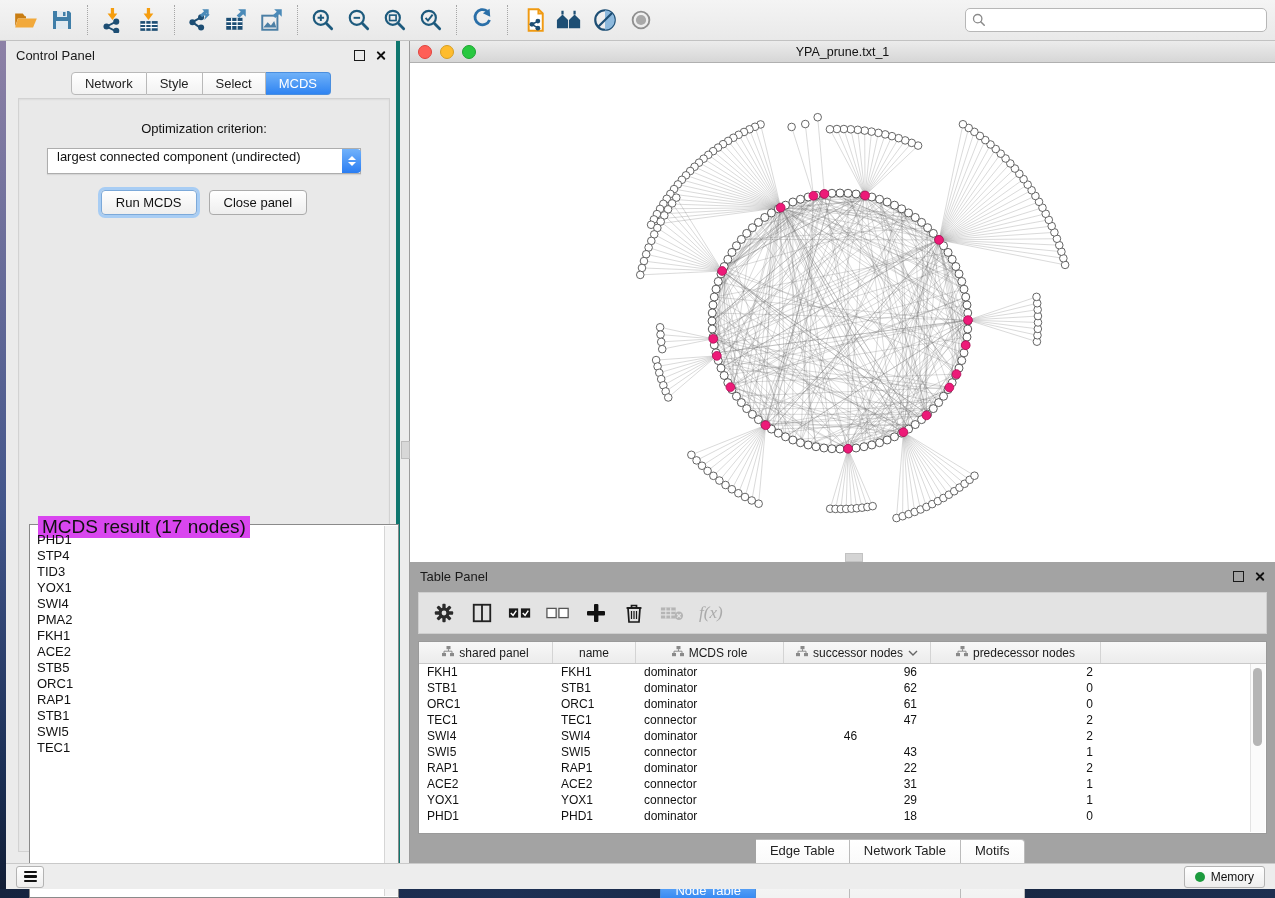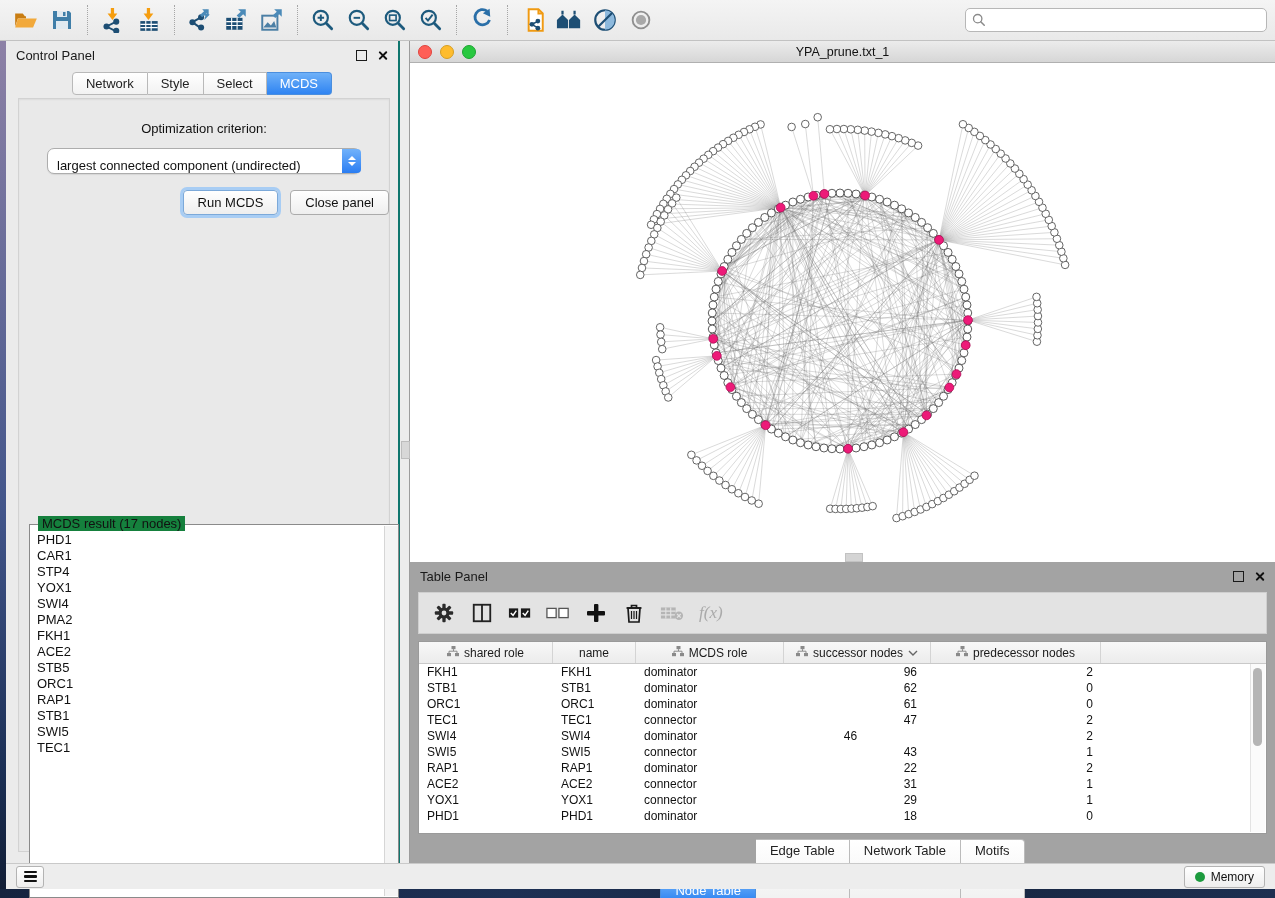--- a/index.html
+++ b/index.html
@@ -17,52 +17,52 @@
     display:flex;align-items:center;padding:0 8px;}
   .tbtn{width:30px;height:30px;border:none;background:transparent;padding:2px;margin:0 3px;
     display:flex;align-items:center;justify-content:center;cursor:pointer;}
   .tb-sep{border-left:1px dotted #a6a6a6;height:30px;margin:0 7px;}
   #search-wrap{margin-left:auto;position:relative;}
   #search-input{width:268px;height:22px;border:1px solid #b7b7b7;border-radius:5px;background:#fff;
     padding:0 6px 0 26px;font-size:13px;outline:none;color:#333;}
   #search-wrap svg{position:absolute;left:7px;top:5px;}
   
   #control-panel{position:absolute;left:6px;top:41px;width:394px;height:822px;background:#ebebeb;
-    box-sizing:border-box;border-right:2px solid #0f766e;}
+    box-sizing:border-box;border-right:4px solid #0f766e;}
   .panel-head{height:28px;display:flex;align-items:center;padding:0 10px;font-size:13px;color:#1a1a1a;}
   .panel-head .spacer{flex:1;}
   .mini-float{width:9px;height:9px;border:1.5px solid #1a1a1a;margin-right:10px;cursor:pointer;}
   .mini-close{position:relative;width:11px;height:11px;cursor:pointer;}
   .mini-close::before,.mini-close::after{content:"";position:absolute;left:5px;top:0;width:2.2px;height:11px;background:#111;border-radius:1px;}
   .mini-close::before{transform:rotate(45deg);} .mini-close::after{transform:rotate(-45deg);}
   #cp-tabs{display:flex;justify-content:center;margin-top:3px;}
   .cp-tab{font-size:13px;color:#222;background:linear-gradient(#fff,#f2f2f2);border:1px solid #b9b9b9;
     border-left:none;padding:3px 13px;cursor:pointer;}
   .cp-tab:first-child{border-left:1px solid #b9b9b9;border-radius:4px 0 0 4px;}
   .cp-tab:last-child{border-radius:0 4px 4px 0;}
   .cp-tab.active{background:linear-gradient(#6fb1f8,#2f84f2);color:#fff;border-color:#4a8ede;}
   #cp-body{position:absolute;left:12px;top:57px;width:370px;height:752px;background:#e9e9e9;
     border:1px solid #d2d2d2;box-shadow:inset 0 1px 2px rgba(0,0,0,.06);}
   #opt-label{text-align:center;font-size:13px;color:#111;margin-top:22px;}
   #criterion-select{position:relative;margin:12px auto 0;width:312px;height:24px;background:#fff;
-    border:1px solid #adadad;border-radius:7px;display:flex;align-items:flex-end;cursor:pointer;
+    border:1px solid #adadad;border-radius:0;display:flex;align-items:flex-start;cursor:pointer;
     box-shadow:0 1px 1px rgba(0,0,0,.08);}
   #criterion-select .val{font-size:13px;color:#111;padding-left:9px;flex:1;}
   .stepper{width:19px;height:24px;margin-right:-1px;border-radius:0 4px 4px 0;
     background:linear-gradient(#71b2fb,#2a7df2);display:flex;flex-direction:column;align-items:center;justify-content:center;}
   .stepper i{width:0;height:0;border-left:4px solid transparent;border-right:4px solid transparent;display:block;}
   .stepper i.up{border-bottom:4.5px solid #fff;margin-bottom:2.5px;}
   .stepper i.dn{border-top:4.5px solid #fff;}
-  #cp-buttons{display:flex;justify-content:flex-end;gap:12px;margin-top:16px;}
+  #cp-buttons{display:flex;justify-content:center;gap:12px;margin-top:16px;}
   .mac-btn{font-size:13px;color:#111;background:linear-gradient(#fff,#eee);border:1px solid #ababab;
     border-radius:4px;padding:4px 14px;cursor:pointer;font-family:inherit;}
   .mac-btn.focused{box-shadow:0 0 0 3px #a8cdf4;border-color:#7ca9d9;}
   #result-box{position:absolute;left:10px;top:425px;width:368px;height:372px;background:#fff;
     border:1px solid #8a8a8a;}
-  #result-legend{position:absolute;left:8px;top:-9px;background:#15803d;padding:0 4px;font-size:13px;color:#111;}
+  #result-legend{position:absolute;left:8px;top:-9px;background:#d946ef;padding:0 4px;font-size:19px;color:#111;}
   #result-list{position:absolute;left:1px;top:7px;right:14px;bottom:1px;overflow:hidden;
     font-size:13px;color:#111;line-height:16px;padding-left:6px;}
   #result-scroll{position:absolute;right:0;top:1px;width:13px;bottom:1px;background:#f4f4f4;border-left:1px solid #d6d6d6;}
   
   #status-bar{position:absolute;left:6px;top:863px;width:1269px;height:26px;background:#ededed;
     border-top:1px solid #c9c9c9;box-sizing:border-box;display:flex;align-items:center;padding:0 10px;}
   #hamburger{width:26px;height:20px;background:linear-gradient(#fff,#eee);border:1px solid #b3b3b3;border-radius:3px;
     display:flex;flex-direction:column;justify-content:center;gap:2px;align-items:center;cursor:pointer;}
   #hamburger b{display:block;width:13px;height:2.2px;background:#111;border-radius:1px;}
   #memory-btn{margin-left:auto;display:flex;align-items:center;gap:6px;font-size:12px;color:#111;
@@ -276,22 +276,22 @@
           </span>
       </div>
       <div id="cp-buttons">
         <button class="mac-btn focused">Run MCDS</button>
         <button class="mac-btn">Close panel</button>
       </div>
       <div id="result-box">
         <span id="result-legend">MCDS result (17 nodes)</span>
         <div id="result-list">
             <div>PHD1</div>
-            <div>CAR1</div>
             <div>STP4</div>
+            <div>TID3</div>
             <div>YOX1</div>
             <div>SWI4</div>
             <div>PMA2</div>
             <div>FKH1</div>
             <div>ACE2</div>
             <div>STB5</div>
             <div>ORC1</div>
             <div>RAP1</div>
             <div>STB1</div>
             <div>SWI5</div>
@@ -1124,21 +1124,21 @@
       <div id="tbl-head">
           <div class="th" style="width: 134px;">
             <span><svg width="12" height="11" viewBox="0 0 12 11">
                 <g fill="#8a8a8a">
                   <rect x="4.5" y="0" width="4" height="3.2"></rect>
                   <rect x="0" y="7" width="4" height="3.2"></rect>
                   <rect x="8" y="7" width="4" height="3.2"></rect>
                 </g>
                 <path d="M6.5 3.2v2M6.5 5.2H2v1.8M6.5 5.2H10v1.8" stroke="#8a8a8a" fill="none"></path>
               </svg></span>
-            <span>shared role</span>
+            <span>shared panel</span>
           </div>
           <div class="th" style="width: 83px; text-align: center;">
             <span>name</span>
           </div>
           <div class="th" style="width: 148px;">
             <span><svg width="12" height="11" viewBox="0 0 12 11">
                 <g fill="#8a8a8a">
                   <rect x="4.5" y="0" width="4" height="3.2"></rect>
                   <rect x="0" y="7" width="4" height="3.2"></rect>
                   <rect x="8" y="7" width="4" height="3.2"></rect>

